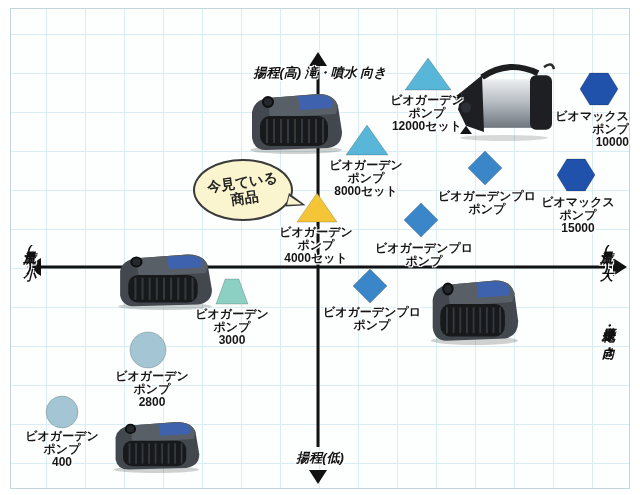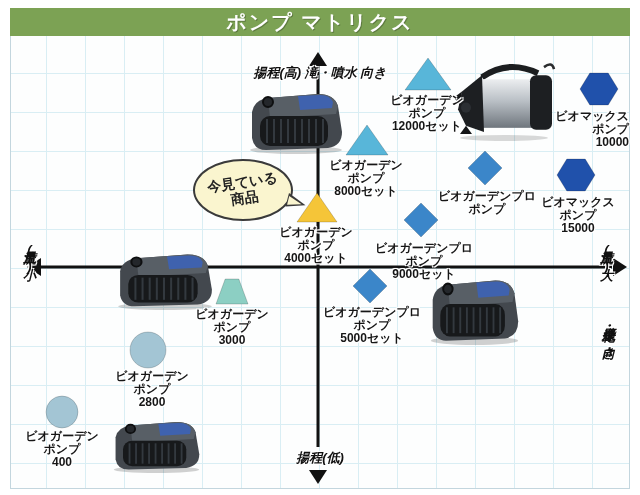--- a/index.html
+++ b/index.html
@@ -37,23 +37,20 @@
                 border-top:5px solid transparent;border-bottom:4px solid transparent;
                 border-left:14px solid #faf5cf;}
 </style>
 </head>
 <body>
 
 <div class="page">
 
   <div class="frame"></div>
 
-  <div class="titlebar">
-    <span>ポンプ マトリクス</span>
-  </div>
 
   <svg class="layer" id="axes-svg" viewBox="0 0 640 495">
     <line x1="318" y1="60" x2="318" y2="447" stroke="#111" stroke-width="3"></line>
     <line x1="34" y1="267" x2="612" y2="267" stroke="#111" stroke-width="3"></line>
     <polygon points="318,52 309,66 327,66" fill="#111"></polygon>
     <polygon points="318,484 309,470 327,470" fill="#111"></polygon>
     <polygon points="27,267 41,258 41,276" fill="#111"></polygon>
     <polygon points="627,267 613,258 613,276" fill="#111"></polygon>
   </svg>
 
@@ -207,26 +204,24 @@
         <div>8000セット</div>
       </div>
       <div class="product-label" style="top: 94px; left: 427px; transform: translateX(-50%); text-align: center;">
         <div>ビオガーデン</div>
         <div>ポンプ</div>
         <div>12000セット</div>
       </div>
       <div class="product-label" style="top: 306px; left: 372px; transform: translateX(-50%); text-align: center;">
         <div>ビオガーデンプロ</div>
         <div>ポンプ</div>
-        <div>5000セット</div>
       </div>
       <div class="product-label" style="top: 242px; left: 424px; transform: translateX(-50%); text-align: center;">
         <div>ビオガーデンプロ</div>
         <div>ポンプ</div>
-        <div>9000セット</div>
       </div>
       <div class="product-label" style="top: 190px; left: 487px; transform: translateX(-50%); text-align: center;">
         <div>ビオガーデンプロ</div>
         <div>ポンプ</div>
       </div>
       <div class="product-label" style="top: 196px; left: 578px; transform: translateX(-50%); text-align: center;">
         <div>ビオマックス</div>
         <div>ポンプ</div>
         <div>15000</div>
       </div>

